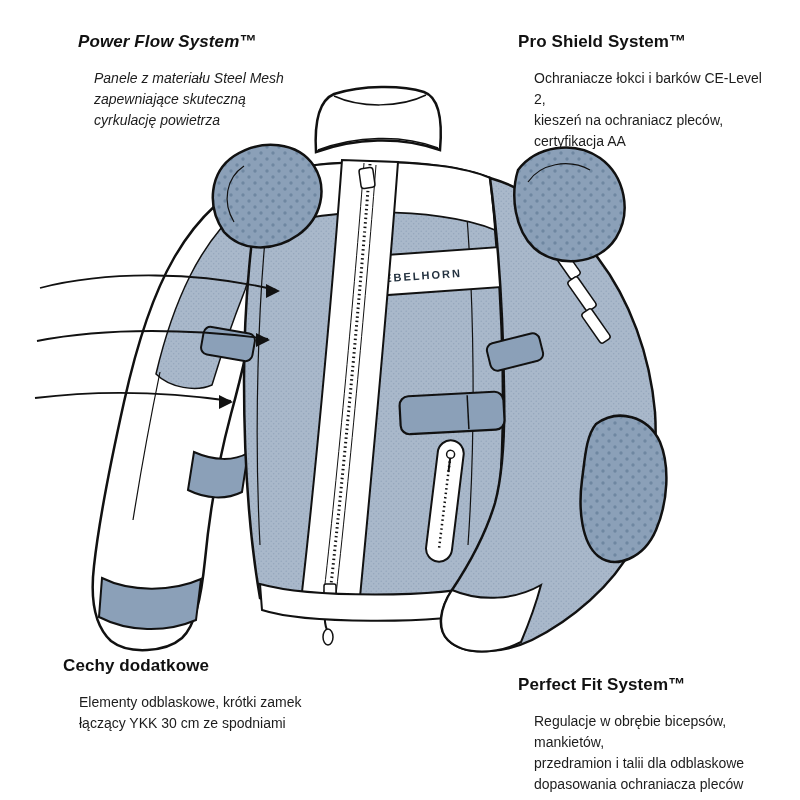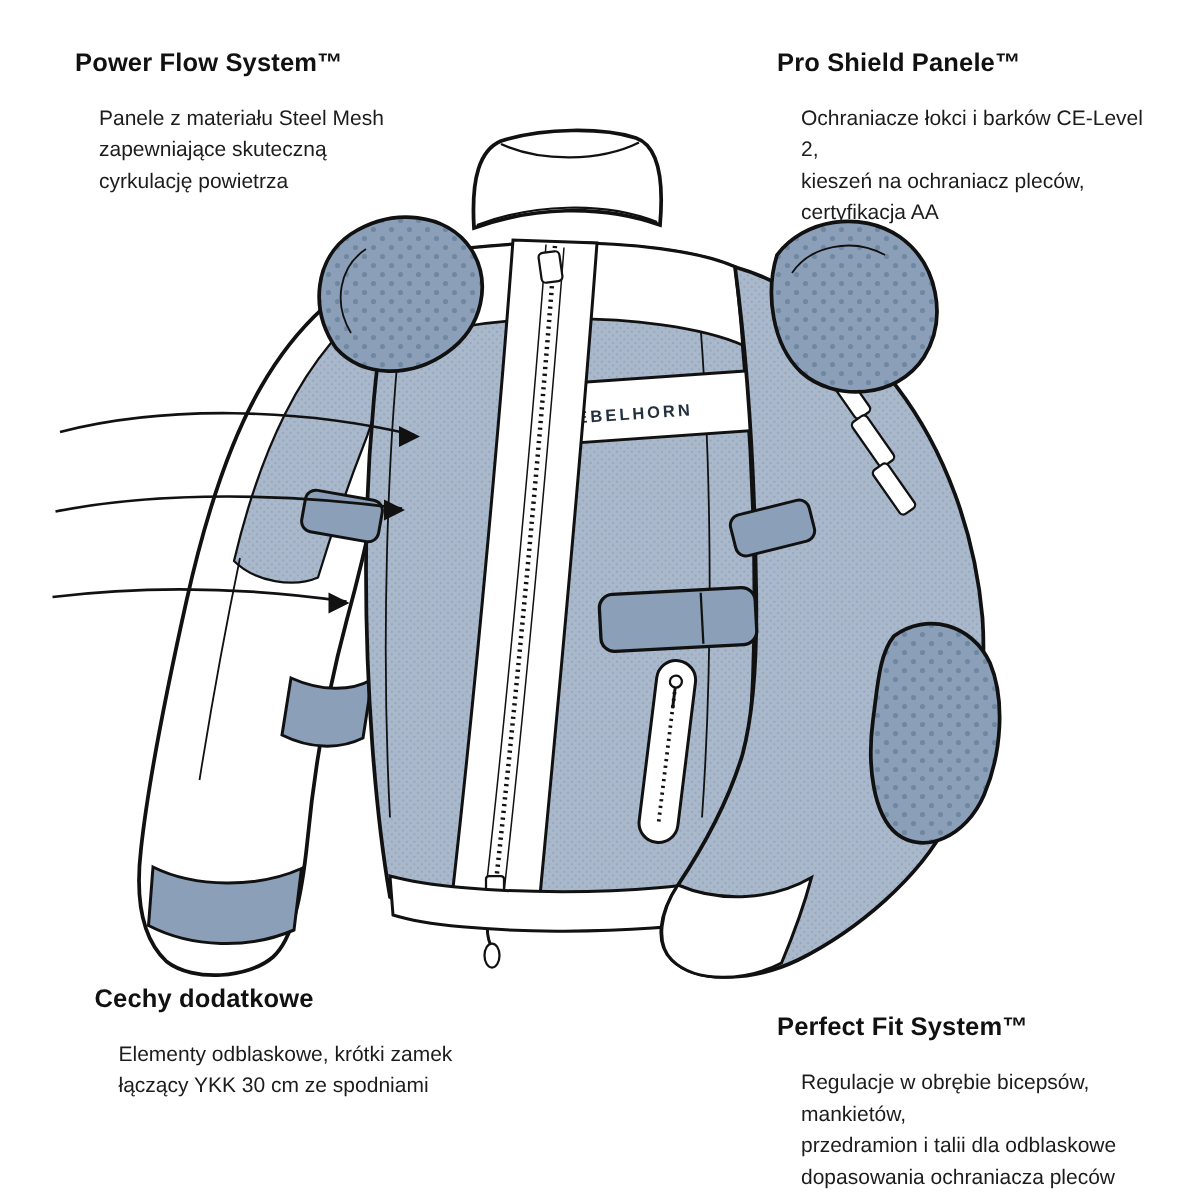--- a/index.html
+++ b/index.html
@@ -19,21 +19,21 @@
     font-family:"Liberation Sans",sans-serif;overflow:hidden;
   }
   .jacket-svg{position:absolute;left:0;top:0;width:800px;height:800px;}
   .annotation{position:absolute;width:272px;color:var(--color-text);}
   .annotation h2{
     font-size:17px;font-weight:bold;margin:0 0 11px 0;letter-spacing:0.1px;color:var(--color-text);
   }
   .annotation p{
     font-size:14px;line-height:1.5;margin:16px;white-space:pre-line;color:#1c1c1c;
   }
-  .pos-tl{left:50px;top:32px;}
+  .pos-tl{left:78px;top:32px;font-style:italic;}
   .pos-tr{left:518px;top:32px;}
   .pos-bl{left:63px;top:656px;}
   .pos-br{left:518px;top:675px;}
 </style>
 </head>
 <body>
 
 <div class="stage">
 
   <svg class="jacket-svg" viewBox="0 0 800 800" width="800" height="800" xmlns="http://www.w3.org/2000/svg">
@@ -153,21 +153,21 @@
   </svg>
 
   <div class="annotation pos-tl">
     <h2>Power Flow System™</h2>
     <p>Panele z materiału Steel Mesh
 zapewniające skuteczną
 cyrkulację powietrza</p>
   </div>
 
   <div class="annotation pos-tr">
-    <h2>Pro Shield Panele™</h2>
+    <h2>Pro Shield System™</h2>
     <p>Ochraniacze łokci i barków CE-Level 2,
 kieszeń na ochraniacz pleców,
 certyfikacja AA</p>
   </div>
 
   <div class="annotation pos-bl">
     <h2>Cechy dodatkowe</h2>
     <p>Elementy odblaskowe, krótki zamek
 łączący YKK 30 cm ze spodniami</p>
   </div>

